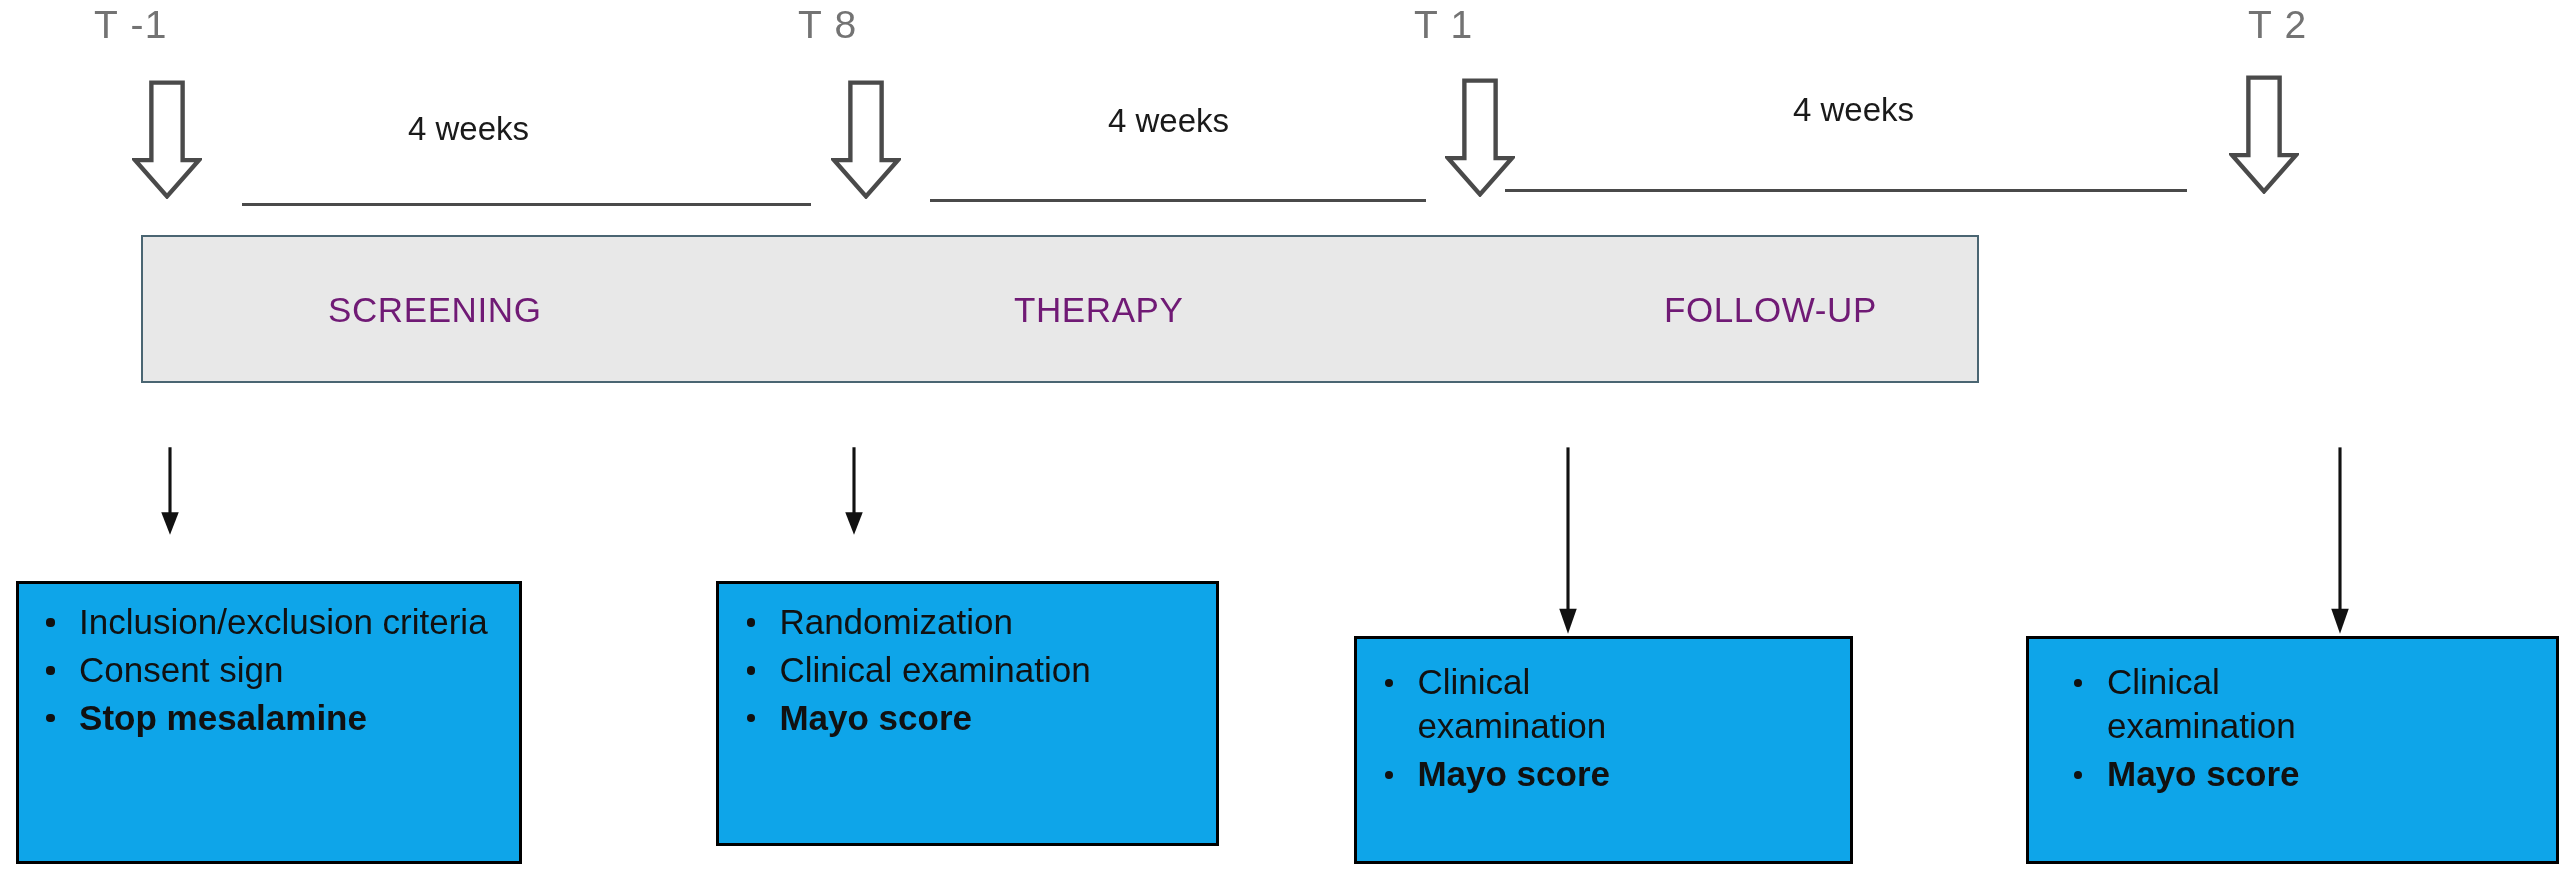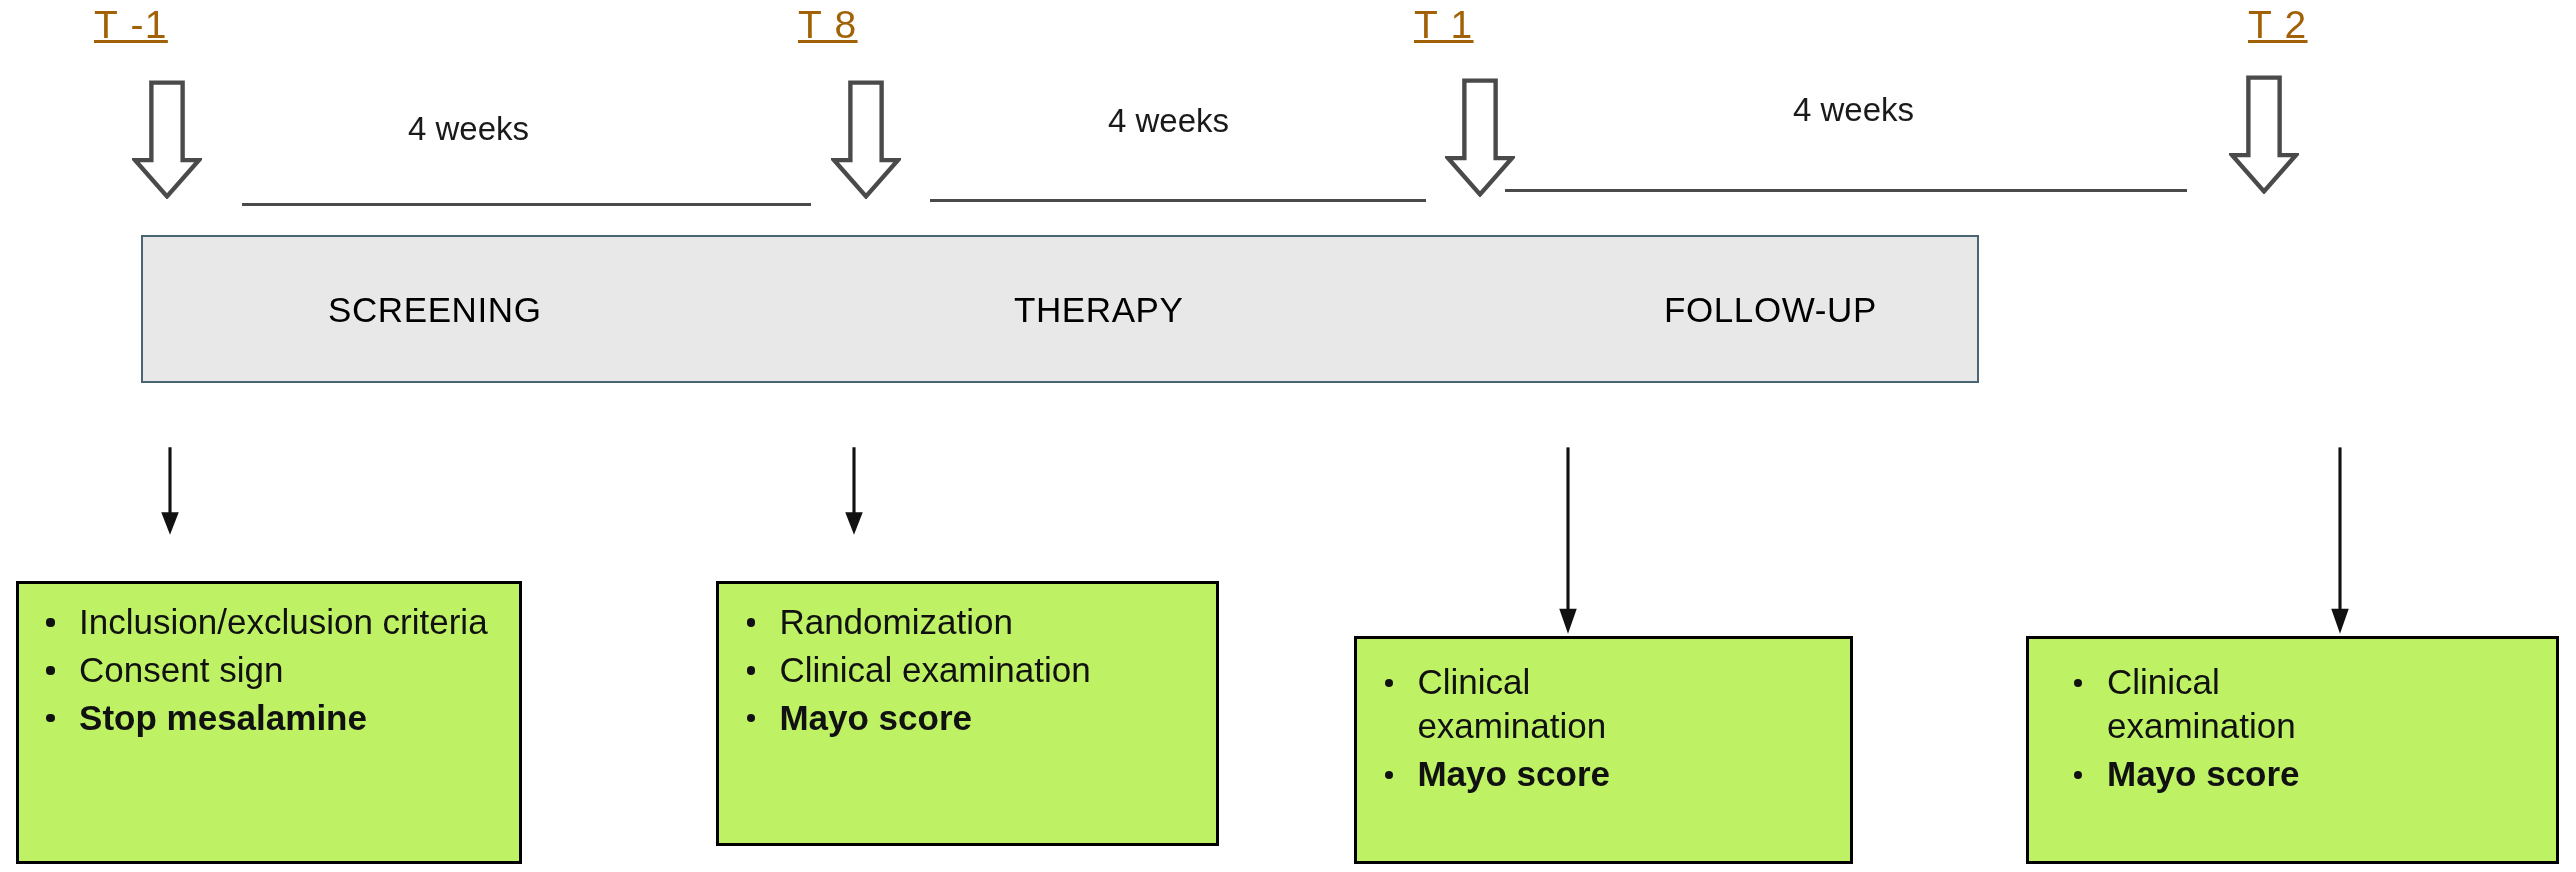--- a/index.html
+++ b/index.html
@@ -17,25 +17,24 @@
     height: 872px;
     background: #ffffff;
     overflow: hidden;
   }
 
   
   .tp-label {
     position: absolute;
     font-size: 39px;
     line-height: 1;
-    color: #a16207;
+    color: #737373;
     white-space: nowrap;
     letter-spacing: 1.3px;
     font-weight: 400;
-    text-decoration: underline;
   }
 
   
   .block-arrow {
     position: absolute;
     width: 70px;
     height: 119px;
   }
   .block-arrow svg { display: block; width: 100%; height: 100%; }
 
@@ -65,33 +64,33 @@
     background: #e8e8e8;
     border: 2.5px solid #4a6572;
     box-sizing: border-box;
   }
   .phase-label {
     position: absolute;
     top: 50%;
     transform: translateY(-50%);
     font-size: 35px;
     line-height: 1;
-    color: #000000;
+    color: #701a75;
     white-space: nowrap;
     letter-spacing: 0.6px;
   }
 
   
   .thin-arrow { position: absolute; }
   .thin-arrow svg { display: block; width: 100%; height: 100%; }
 
   
   .detail-box {
     position: absolute;
-    background: #bef264;
+    background: #0ea5e9;
     border: 3.8px solid #000000;
     box-sizing: border-box;
     padding: 16.3px 11.3px 16.3px 21.4px;
   }
   .detail-box ul {
     margin: 0;
     padding: 0;
     list-style: none;
   }
   .detail-box li {

